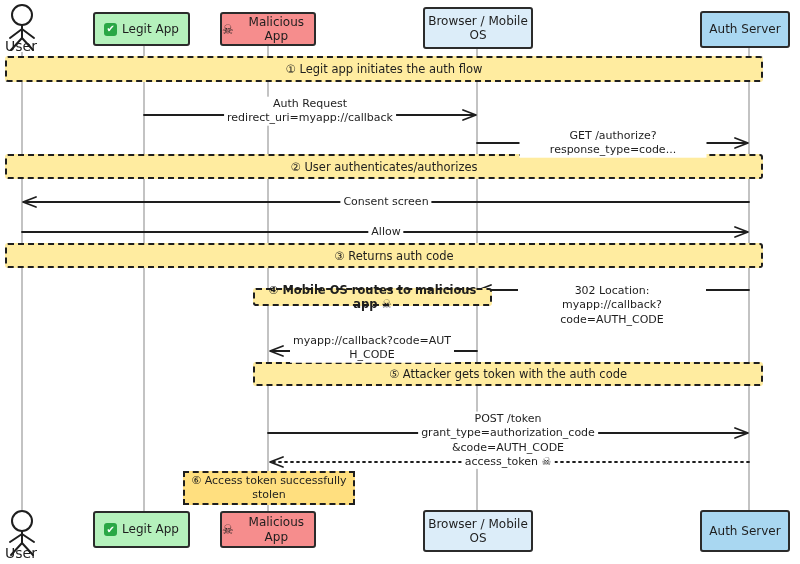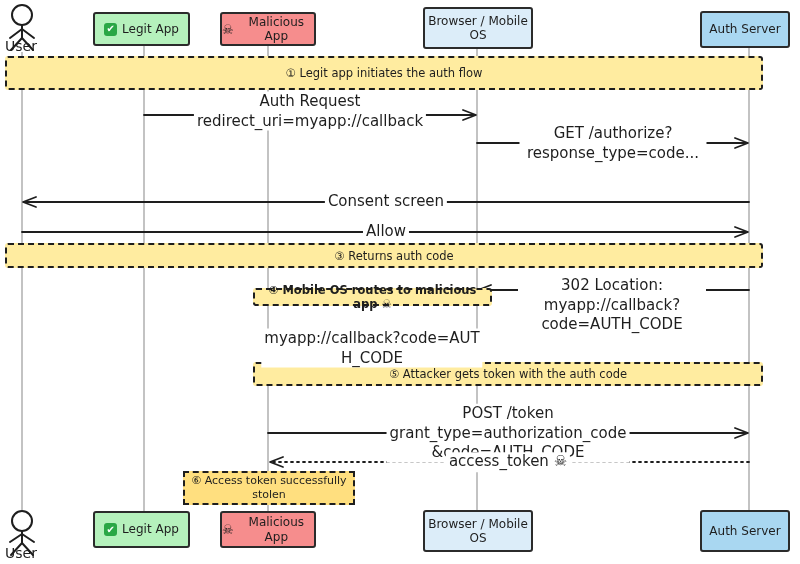--- a/index.html
+++ b/index.html
@@ -27,21 +27,21 @@
     box-sizing:border-box;font-size:11.5px;text-align:center;
   }
   .note{
     position:absolute;display:flex;align-items:center;justify-content:center;
     background:#ffdf7f;border:2px dashed #1e1e1e;border-radius:0;
     box-sizing:border-box;font-size:11px;text-align:center;white-space:pre-line;
     line-height:1.3;
   }
   .msglabel{
     position:absolute;transform:translate(-50%,-50%);
-    font-size:15px;line-height:1.3;text-align:center;white-space:pre-line;
+    font-size:11px;line-height:1.3;text-align:center;white-space:pre-line;
     background:#ffffff;padding:0 3px;
   }
   .actorlabel{
     position:absolute;transform:translate(-50%,-50%);
     font-size:14px;
   }
 </style>
 </head>
 <body>
 
@@ -104,22 +104,25 @@
         <line x1="268" y1="433" x2="747" y2="433"></line>
         <polyline points="735,428 748,433 735,438"></polyline>
       </g>
       <g>
         <line x1="749" y1="462" x2="271" y2="462" stroke-dasharray="2 4"></line>
         <polyline points="283,457 270,462 283,467"></polyline>
       </g>
     </g>
   </svg>
 
-  <div class="band" style="left:5px;top:56px;width:758px;height:34px;">
+  <div class="band" style="left:5px;top:56px;width:758px;height:26px;">
     <span>① Legit app initiates the auth flow</span>
+  </div>
+  <div class="band" style="left:5px;top:154px;width:758px;height:25px;">
+    <span>② User authenticates/authorizes</span>
   </div>
   <div class="band" style="left:5px;top:243px;width:758px;height:25px;padding-left:20px;">
     <span>③ Returns auth code</span>
   </div>
   <div class="band" style="left:253px;top:288px;width:239px;height:18px;font-weight:bold;">
     <span>④ Mobile OS routes to malicious app ☠</span>
   </div>
   <div class="band" style="left:253px;top:362px;width:510px;height:24px;">
     <span>⑤ Attacker gets token with the auth code</span>
   </div>

